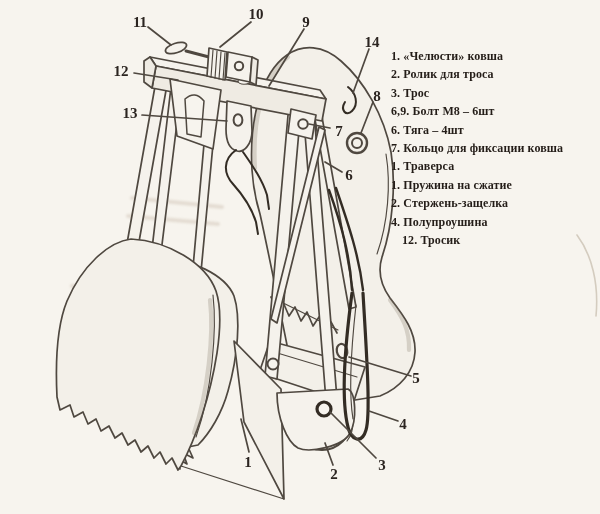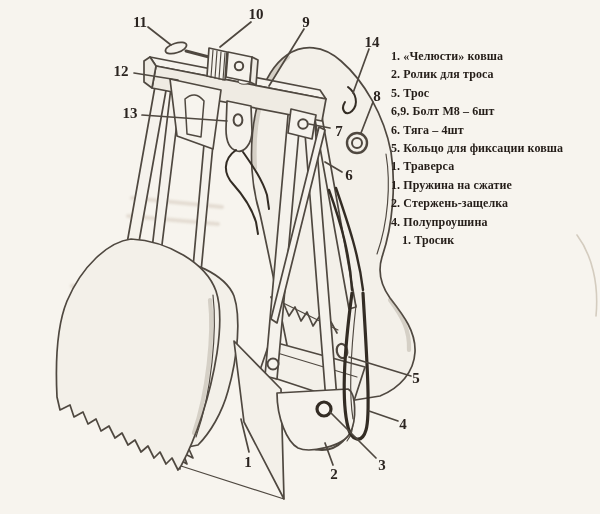--- a/index.html
+++ b/index.html
@@ -224,24 +224,24 @@
       <text class="callout" x="140" y="27">11</text>
       <text class="callout" x="121" y="76">12</text>
       <text class="callout" x="130" y="118">13</text>
       <text class="callout" x="372" y="47">14</text>
     </g>
   </svg>
 
   <div class="legend">
     <div class="legend-item">1. «Челюсти» ковша</div>
     <div class="legend-item">2. Ролик для троса</div>
-    <div class="legend-item">5. Трос</div>
+    <div class="legend-item">3. Трос</div>
     <div class="legend-item">6,9. Болт М8 – 6шт</div>
     <div class="legend-item">6. Тяга – 4шт</div>
-    <div class="legend-item">5. Кольцо для фиксации ковша</div>
+    <div class="legend-item">7. Кольцо для фиксации ковша</div>
     <div class="legend-item">1. Траверса</div>
     <div class="legend-item">1. Пружина на сжатие</div>
     <div class="legend-item">2. Стержень-защелка</div>
     <div class="legend-item">4. Полупроушина</div>
-    <div class="legend-item indent">1. Тросик</div>
+    <div class="legend-item indent">12. Тросик</div>
   </div>
 
 </div>
 
 </body></html>

